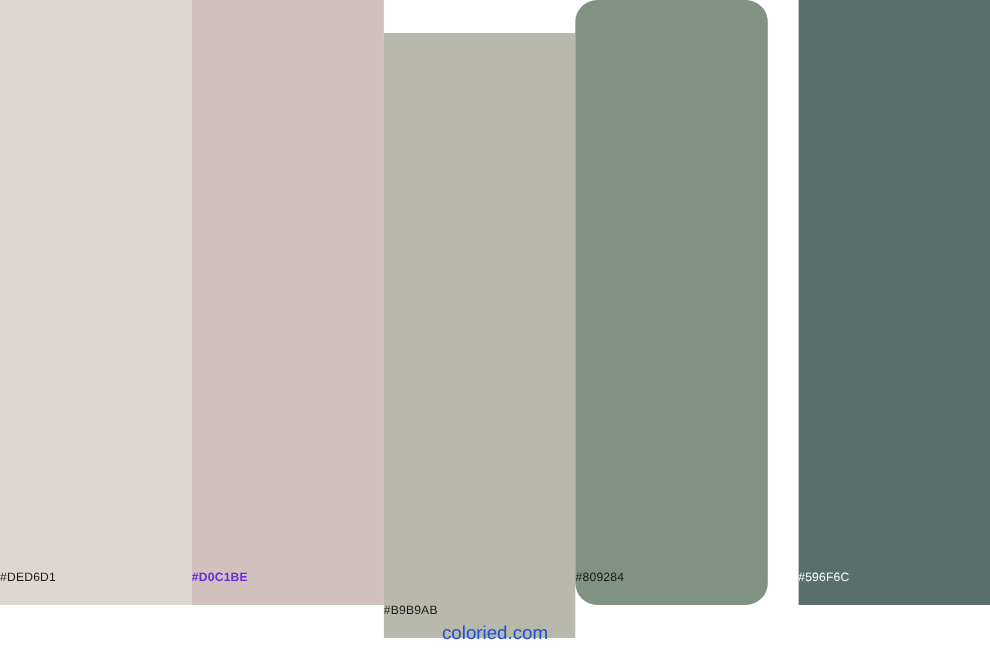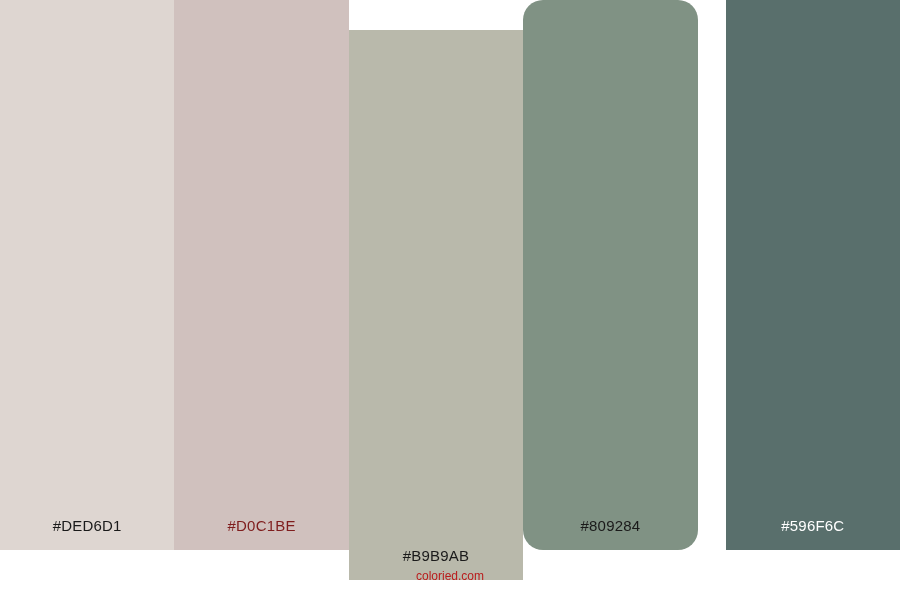--- a/index.html
+++ b/index.html
@@ -40,64 +40,64 @@
     position: relative;
     display: flex;
     align-items: flex-end;
     justify-content: center;
     box-sizing: border-box;
   }
 
   .swatch-label {
     display: block;
     width: 100%;
-    text-align: center;
-    font-size: 15px;
+    text-align: left;
+    font-size: 11px;
     line-height: 15px;
     letter-spacing: 0.2px;
     padding-bottom: 17px;
     font-family: "Liberation Sans", "DejaVu Sans", sans-serif;
     -webkit-font-smoothing: antialiased;
     user-select: text;
   }
 
   
   #footer-bar {
     width: 900px;
     height: 50px;
     flex: 0 0 50px;
     background: #ffffff;
     display: flex;
     align-items: center;
     justify-content: center;
   }
 
   #site-credit {
-    font-size: 12px;
+    font-size: 17px;
     line-height: 20px;
-    color: #b91c1c;
+    color: #1d4ed8;
     font-family: "Liberation Sans", "DejaVu Sans", sans-serif;
     letter-spacing: 0px;
     position: relative;
     top: 1px;
   }
 </style>
 </head>
 <body>
 
 <div id="palette-page">
 
   <div id="swatch-strip">
 
     <div class="swatch" style="background-color: rgb(222, 214, 209);">
       <span class="swatch-label" style="color: rgb(26, 26, 26);">#DED6D1</span>
     </div>
 
     <div class="swatch" style="background-color: rgb(208, 193, 190);">
-      <span class="swatch-label" style="color: #7f1d1d;">#D0C1BE</span>
+      <span class="swatch-label" style="color: #6d28d9; font-weight: bold;">#D0C1BE</span>
     </div>
 
     <div class="swatch" style="background-color: rgb(185, 185, 171); margin-top: 30px;">
       <span class="swatch-label" style="color: rgb(26, 26, 26);">#B9B9AB</span>
     </div>
 
     <div class="swatch" style="background-color: rgb(128, 146, 132); border-radius: 20px;">
       <span class="swatch-label" style="color: rgb(26, 26, 26);">#809284</span>
     </div>
 

